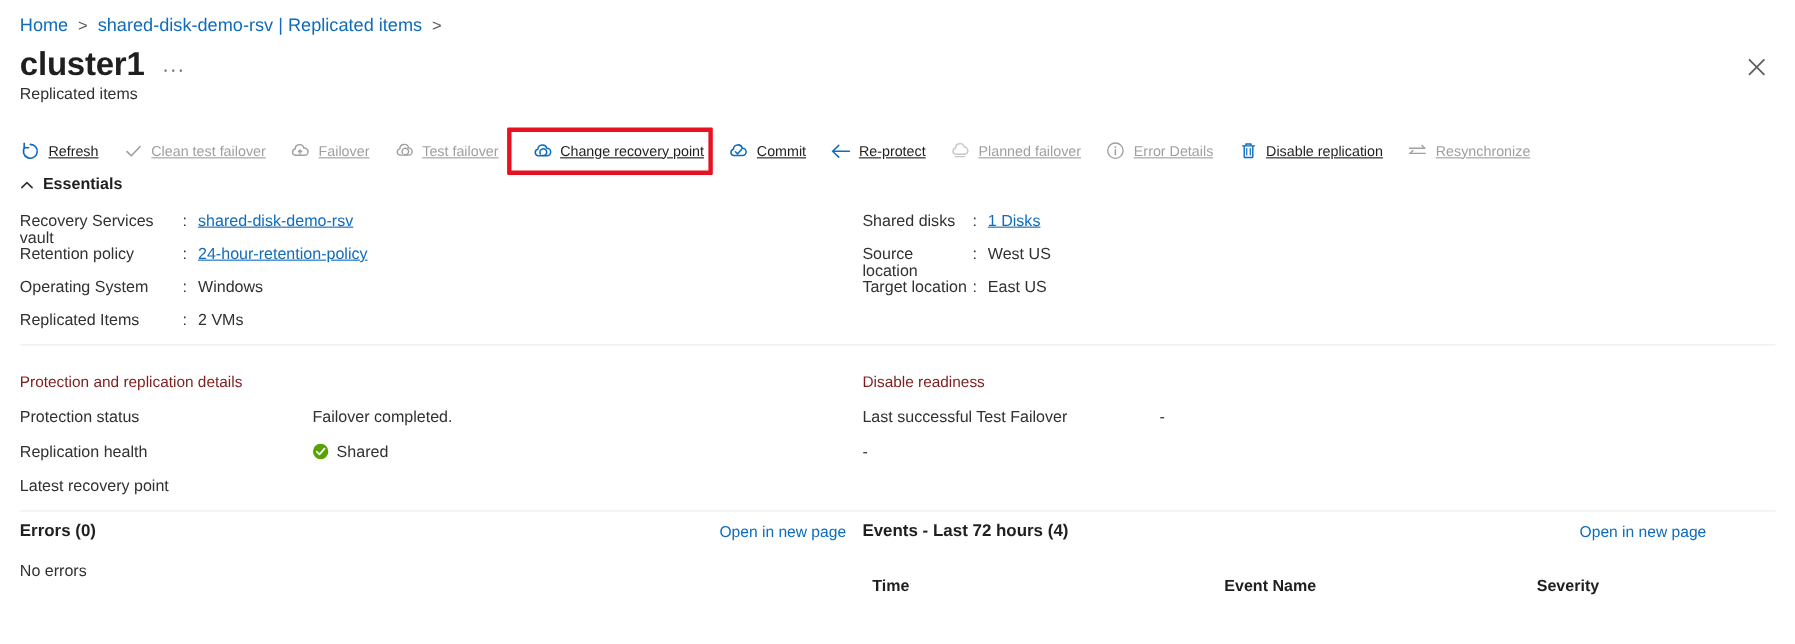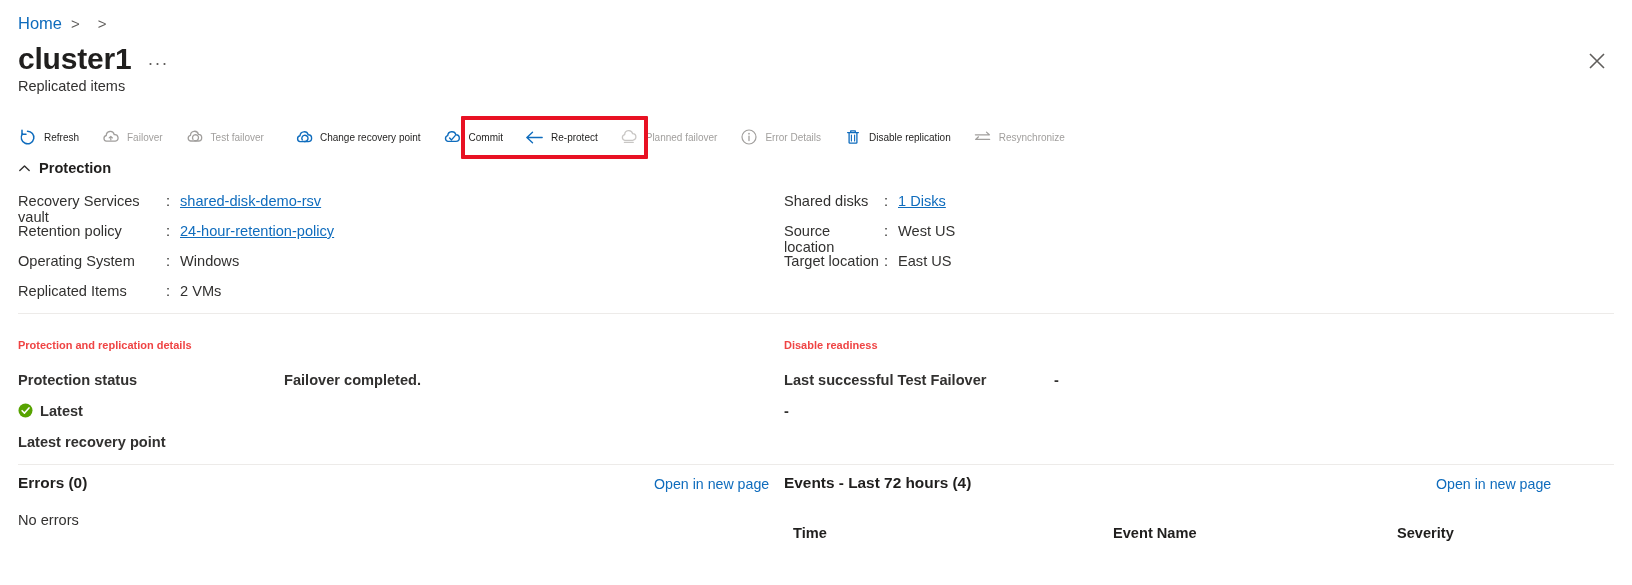--- a/index.html
+++ b/index.html
@@ -90,24 +90,25 @@
     display: flex;
     align-items: center;
     height: 30px;
     white-space: nowrap;
   }
   .cmd {
     display: flex;
     align-items: center;
     height: 30px;
     margin-right: 22px;
-    font-size: 10px;
+    font-size: 13px;
     color: #201f1e;
     cursor: pointer;
     position: relative;
+    text-decoration: underline;
   }
   .cmd.disabled { color: #a19f9d; cursor: default; }
   .cmd .ico {
     display: inline-flex;
     align-items: center;
     justify-content: center;
     width: 19px;
     height: 19px;
     margin-right: 7px;
     flex: 0 0 auto;
@@ -175,36 +176,35 @@
     right: 18px;
     height: 1px;
     background: #edebe9;
   }
   .divider.d1 { top: 313px; }
   .divider.d2 { top: 464px; }
 
   
   .sec-head {
     position: absolute;
-    font-size: 11px;
-    font-weight: 700;
-    color: #ef4444;
+    font-size: 14px;
+    font-weight: 400;
+    color: #7f1d1d;
   }
   .sec-head.left { left: 18px; top: 339px; }
   .sec-head.right { left: 784px; top: 339px; }
 
   .det-col-left { position: absolute; left: 18px; top: 364px; }
   .det-col-right { position: absolute; left: 784px; top: 364px; }
   .det-row {
     display: flex;
     align-items: center;
     height: 31px;
     font-size: 14.6px;
     color: #323130;
-    font-weight: bold;
   }
   .det-col-left .det-k { width: 266px; flex: 0 0 266px; }
   .det-col-right .det-k { width: 270px; flex: 0 0 270px; }
   .det-v { display: flex; align-items: center; }
   .health-ico {
     display: inline-flex;
     margin-right: 7px;
     align-items: center;
   }
 
@@ -248,20 +248,21 @@
   .events-head.c-sev  { left: 1397px; }
 </style>
 </head>
 <body>
 
 <div class="page">
 
   <div class="breadcrumb">
     <a>Home</a>
     <span class="sep">&gt;</span>
+    <a>shared-disk-demo-rsv | Replicated items</a>
     <span class="sep">&gt;</span>
   </div>
 
   <div class="title-row">
     <div class="page-title">cluster1</div>
     <div class="ellipsis-btn">···</div>
   </div>
   <div class="subtitle">Replicated items</div>
 
   <div class="close-x">
@@ -275,20 +276,28 @@
     <div class="cmd">
       <span class="ico">
         <svg width="17" height="17" viewBox="0 0 17 17">
           <path d="M8.5 2.2 A6.3 6.3 0 1 1 3.4 4.9" fill="none" stroke="#0f6cbd" stroke-width="1.5" stroke-linecap="round"></path>
           <path d="M3.0 1.2 L3.0 5.3 L7.0 5.3" fill="none" stroke="#0f6cbd" stroke-width="1.5" stroke-linecap="round" stroke-linejoin="round"></path>
         </svg>
       </span>
       <span class="lbl">Refresh</span>
     </div>
 
+    <div class="cmd disabled">
+      <span class="ico">
+        <svg width="17" height="17" viewBox="0 0 17 17">
+          <path d="M2.5 8.8 L6.4 12.6 L14.4 4.2" fill="none" stroke="#a19f9d" stroke-width="1.5" stroke-linecap="round" stroke-linejoin="round"></path>
+        </svg>
+      </span>
+      <span class="lbl">Clean test failover</span>
+    </div>
 
     <div class="cmd disabled">
       <span class="ico">
         <svg width="18" height="18" viewBox="0 0 18 18">
           <path d="M4.4 13.2 A2.9 2.9 0 0 1 4.3 7.5 A4 4 0 0 1 12.2 6.6 A2.9 2.9 0 0 1 13.2 13.2 Z" fill="none" stroke="#a19f9d" stroke-width="1.3" stroke-linejoin="round"></path>
           <path d="M8.8 12.0 L8.8 8.4 M7.2 9.9 L8.8 8.3 L10.4 9.9" fill="none" stroke="#a19f9d" stroke-width="1.2" stroke-linecap="round" stroke-linejoin="round"></path>
         </svg>
       </span>
       <span class="lbl">Failover</span>
     </div>
@@ -377,21 +386,21 @@
   </div>
 
   <div class="hl-box"></div>
 
   <div class="essentials-head">
     <span class="chev">
       <svg width="13" height="13" viewBox="0 0 13 13">
         <path d="M1.8 8.6 L6.5 4.0 L11.2 8.6" fill="none" stroke="#323130" stroke-width="1.4" stroke-linecap="round" stroke-linejoin="round"></path>
       </svg>
     </span>
-    <span>Protection</span>
+    <span>Essentials</span>
   </div>
 
   <div class="ess-col-left">
     <div class="ess-row">
       <span class="ess-k">Recovery Services vault</span>
       <span class="ess-colon">:</span>
       <span class="ess-v"><a>shared-disk-demo-rsv</a></span>
     </div>
     <div class="ess-row">
       <span class="ess-k">Retention policy</span>
@@ -432,28 +441,29 @@
 
   <div class="sec-head left">Protection and replication details</div>
   <div class="sec-head right">Disable readiness</div>
 
   <div class="det-col-left">
     <div class="det-row">
       <span class="det-k">Protection status</span>
       <span class="det-v">Failover completed.</span>
     </div>
     <div class="det-row">
+      <span class="det-k">Replication health</span>
       <span class="det-v">
         <span class="health-ico">
           <svg width="15" height="15" viewBox="0 0 15 15">
             <circle cx="7.5" cy="7.5" r="7" fill="#57a300"></circle>
             <path d="M4.1 7.7 L6.5 10.1 L11.0 4.9" fill="none" stroke="#ffffff" stroke-width="1.6" stroke-linecap="round" stroke-linejoin="round"></path>
           </svg>
         </span>
-        <span>Latest</span>
+        <span>Shared</span>
       </span>
     </div>
     <div class="det-row">
       <span class="det-k">Latest recovery point</span>
     </div>
   </div>
 
   <div class="det-col-right">
     <div class="det-row">
       <span class="det-k">Last successful Test Failover</span>

